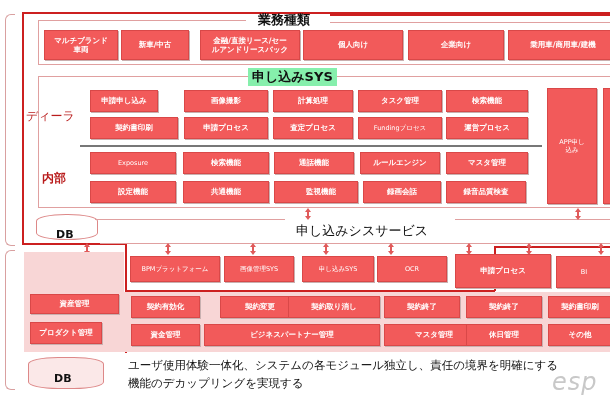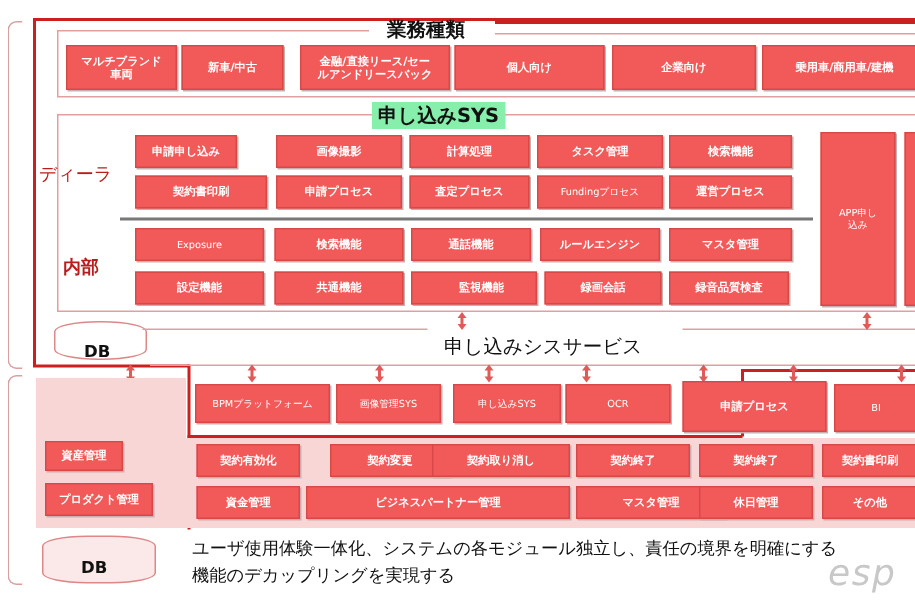--- a/index.html
+++ b/index.html
@@ -154,21 +154,21 @@
 <div class="box light" style="left:224px;top:256px;width:70px;height:26px;">画像管理SYS</div>
 <div class="box light" style="left:302px;top:256px;width:72px;height:26px;">申し込みSYS</div>
 <div class="box light" style="left:377px;top:256px;width:70px;height:26px;">OCR</div>
 
 <div class="box" style="left:455px;top:254px;width:96px;height:34px;">申請プロセス</div>
 <div class="box light" style="left:556px;top:256px;width:56px;height:32px;">BI</div>
 
 <div class="abs" style="left:24px;top:252px;width:100px;height:100px;background:#f8d6d6;"></div>
 <div class="abs" style="left:124px;top:292px;width:490px;height:60px;background:#f8d6d6;"></div>
 
-<div class="box" style="left:30px;top:294px;width:52px;height:20px;">資産管理</div>
+<div class="box" style="left:30px;top:294px;width:89px;height:20px;">資産管理</div>
 <div class="box" style="left:30px;top:322px;width:72px;height:22px;">プロダクト管理</div>
 
 <div class="box" style="left:131px;top:296px;width:69px;height:22px;">契約有効化</div>
 <div class="box" style="left:204px;top:296px;width:80px;height:22px;margin-left:16px;">契約変更</div>
 <div class="box" style="left:288px;top:296px;width:92px;height:22px;">契約取り消し</div>
 <div class="box" style="left:384px;top:296px;width:76px;height:22px;">契約終了</div>
 <div class="box" style="left:466px;top:296px;width:76px;height:22px;">契約終了</div>
 <div class="box" style="left:548px;top:296px;width:64px;height:22px;">契約書印刷</div>
 
 <div class="box" style="left:131px;top:324px;width:69px;height:22px;">資金管理</div>

